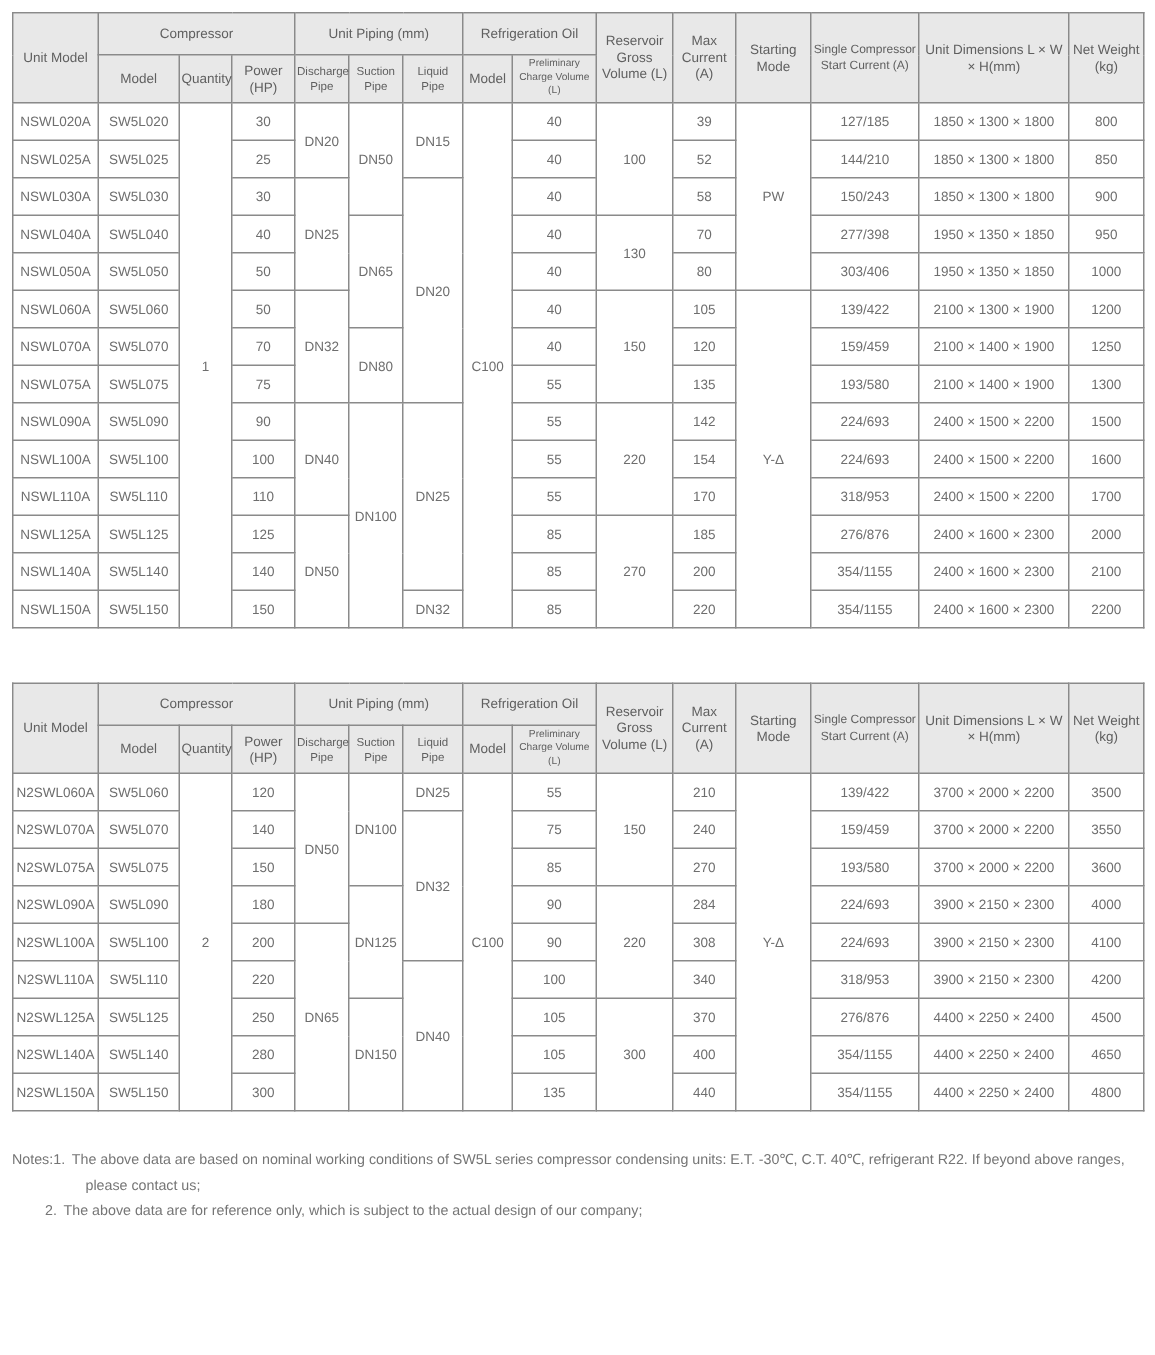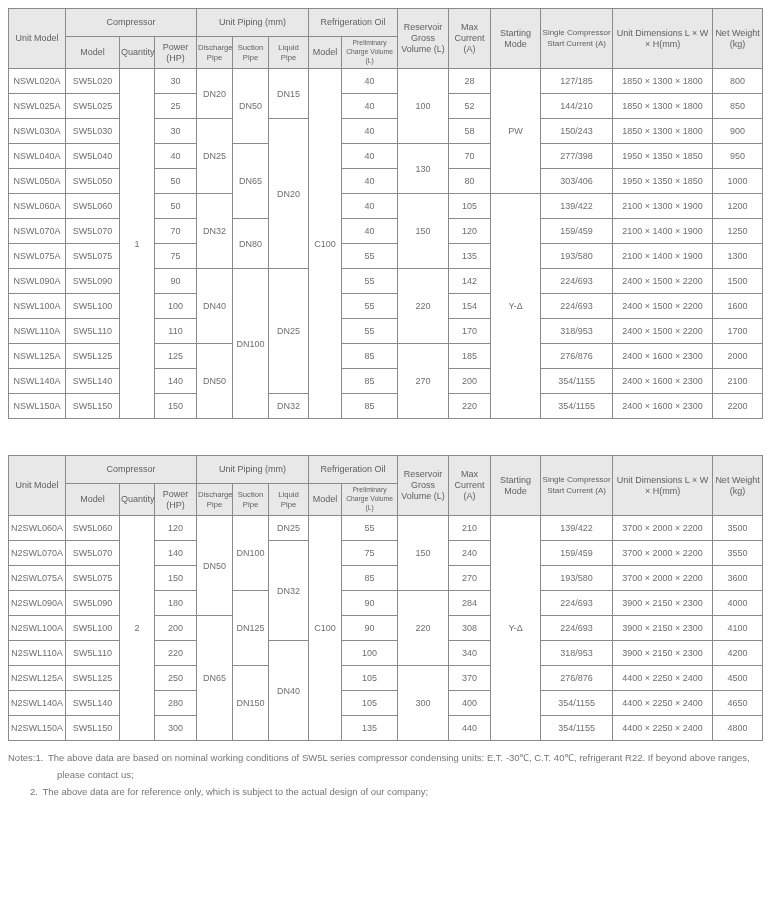--- a/index.html
+++ b/index.html
@@ -35,21 +35,21 @@
   table.spec thead th.med{font-size:8px;line-height:1.3;}
   table.spec tbody td{
     background:#fff;
     color:#6e6e6e;
     font-size:9px;
     height:25px;
   }
   table.spec tbody tr.grp td{border-top-color:#666;}
   #table2{margin-top:36px;}
   .notes{
-    margin-top:8px;
+    margin-top:24px;
     color:#757575;
     font-size:9.5px;
     line-height:1.8;
   }
   .note{padding-left:49px;text-indent:-49px;}
   .note.nrest{text-indent:-27px;}
   .nnum{margin-right:2px;}
 </style>
 </head>
 <body>
@@ -103,21 +103,21 @@
           <td>NSWL020A</td>
           <td>SW5L020</td>
           <td rowspan="14">1</td>
           <td>30</td>
           <td rowspan="2">DN20</td>
           <td rowspan="3">DN50</td>
           <td rowspan="2">DN15</td>
           <td rowspan="14">C100</td>
           <td>40</td>
           <td rowspan="3">100</td>
-          <td>28</td>
+          <td>39</td>
           <td rowspan="5">PW</td>
           <td>127/185</td>
           <td>1850 × 1300 × 1800</td>
           <td>800</td>
         </tr>
         <tr>
           <td>NSWL025A</td>
           <td>SW5L025</td>
           <td>25</td>
           <td>40</td>

